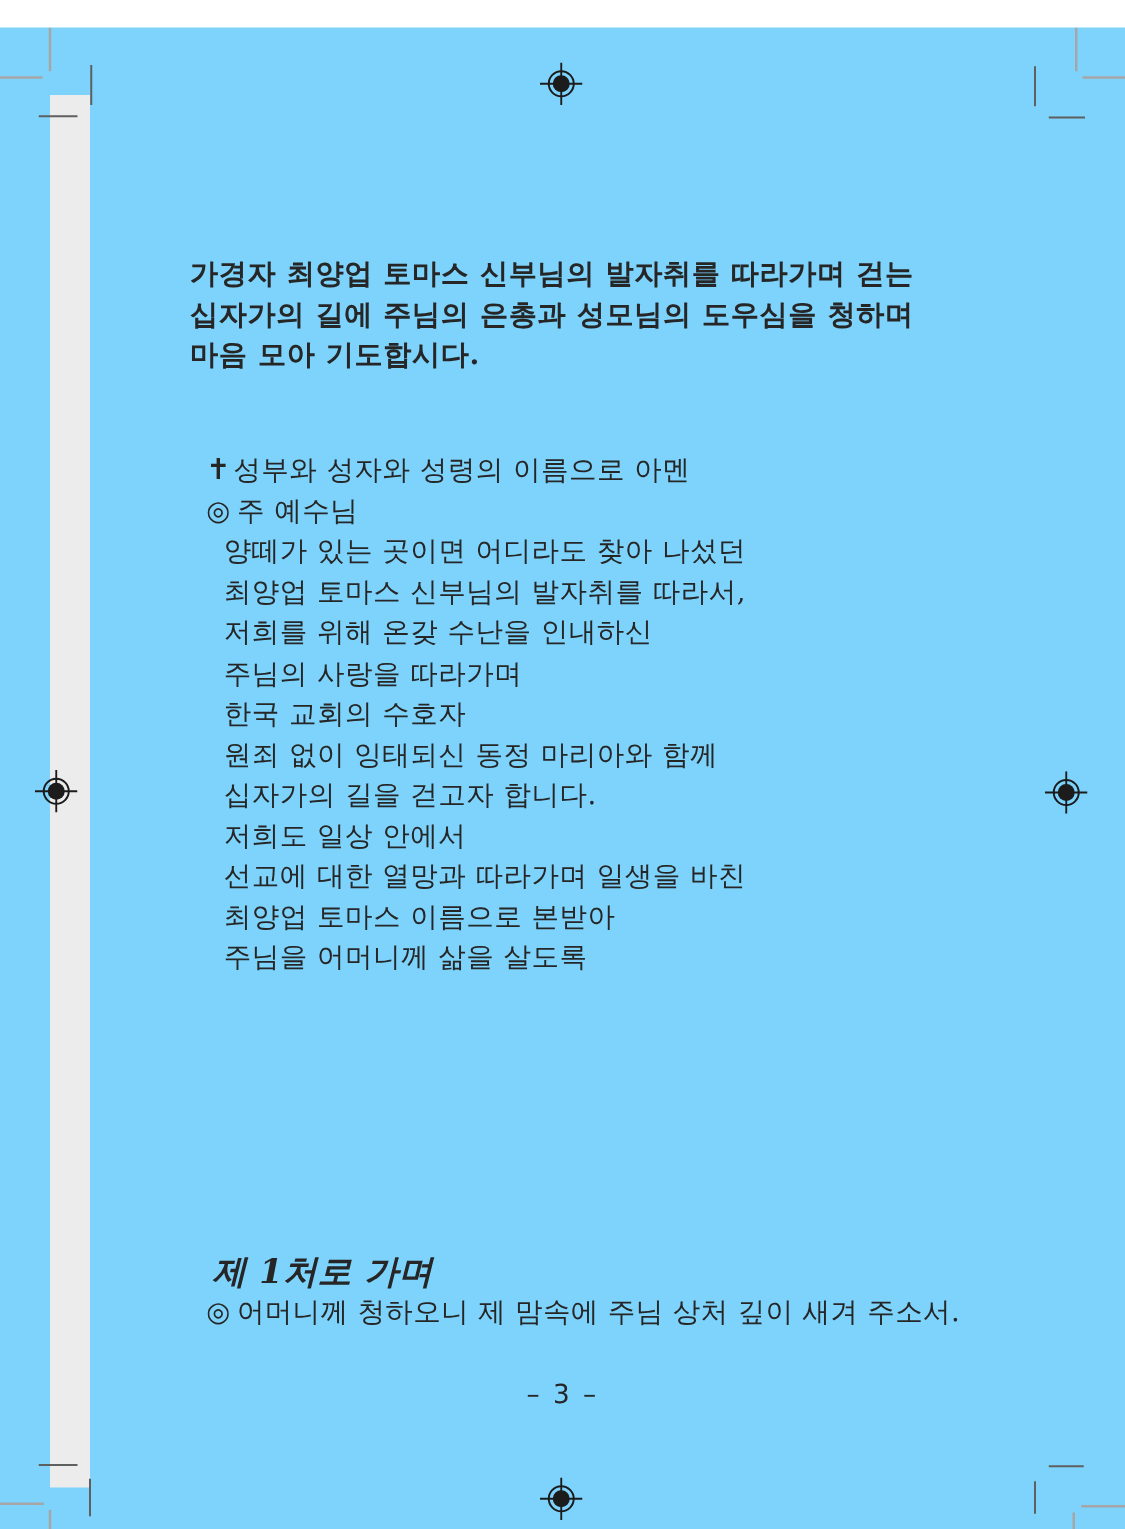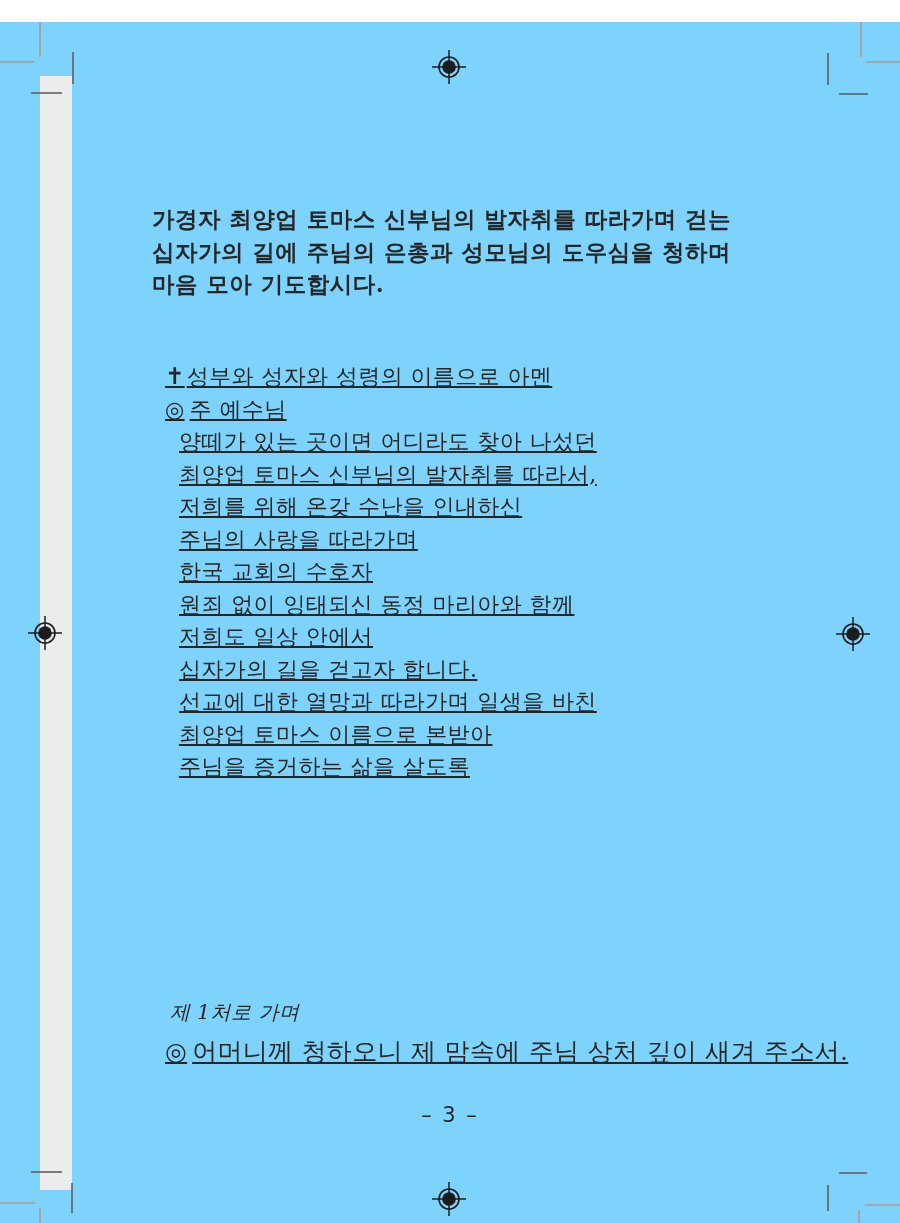--- a/index.html
+++ b/index.html
@@ -39,37 +39,36 @@
   .intro{
     position:absolute; left:152px; top:181px;
     font-size:22.5px; line-height:32.5px;
     font-weight:600; letter-spacing:0.5px;
   }
   .prayer{
     position:absolute; left:165px; top:338px;
     font-size:22px; line-height:32.5px;
     letter-spacing:0.4px;
   }
-  .prayer .line{ white-space:nowrap;text-decoration:underline; }
+  .prayer .line{ white-space:nowrap; }
   .prayer .indent{ padding-left:14px; }
   .sym{
     font-family:"DejaVu Sans","Liberation Sans",sans-serif;
     margin-right:5px;
   }
   .cross-sym{ font-weight:bold; font-size:23px; margin-right:2px; }
   .station-title{
     position:absolute; left:170px; top:977px;
-    font-size:20px; font-weight:normal; font-style:italic;
+    font-size:27px; font-weight:bold; font-style:italic;
     letter-spacing:0.5px;
   }
   .station-response{
     position:absolute; left:165px; top:1013px;
-    font-size:25px; letter-spacing:0.3px;
+    font-size:22px; letter-spacing:0.3px;
     white-space:nowrap;
-    text-decoration:underline;
   }
   .page-number{
     position:absolute; left:0; top:1081px; width:900px;
     text-align:center;
     font-family:"DejaVu Sans","Liberation Sans",sans-serif;
     font-size:21px; letter-spacing:2px;
   }
 </style>
 </head>
 <body>
@@ -138,25 +137,25 @@
     </div>
     <div class="line">
       <span class="sym">◎</span><span>주 예수님</span>
     </div>
     <div class="line indent">양떼가 있는 곳이면 어디라도 찾아 나섰던</div>
     <div class="line indent">최양업 토마스 신부님의 발자취를 따라서,</div>
     <div class="line indent">저희를 위해 온갖 수난을 인내하신</div>
     <div class="line indent">주님의 사랑을 따라가며</div>
     <div class="line indent">한국 교회의 수호자</div>
     <div class="line indent">원죄 없이 잉태되신 동정 마리아와 함께</div>
+    <div class="line indent">십자가의 길을 걷고자 합니다.</div>
     <div class="line indent">저희도 일상 안에서</div>
-    <div class="line indent">십자가의 길을 걷고자 합니다.</div>
     <div class="line indent">선교에 대한 열망과 따라가며 일생을 바친</div>
     <div class="line indent">최양업 토마스 이름으로 본받아</div>
-    <div class="line indent">주님을 증거하는 삶을 살도록</div>
+    <div class="line indent">주님을 어머니께 삶을 살도록</div>
   </div>
 
   <div class="station-title">제 1처로 가며</div>
   <div class="station-response">
     <span class="sym">◎</span><span>어머니께 청하오니 제 맘속에 주님 상처 깊이 새겨 주소서.</span>
   </div>
 
   <div class="page-number">– 3 –</div>
 
 </div>

